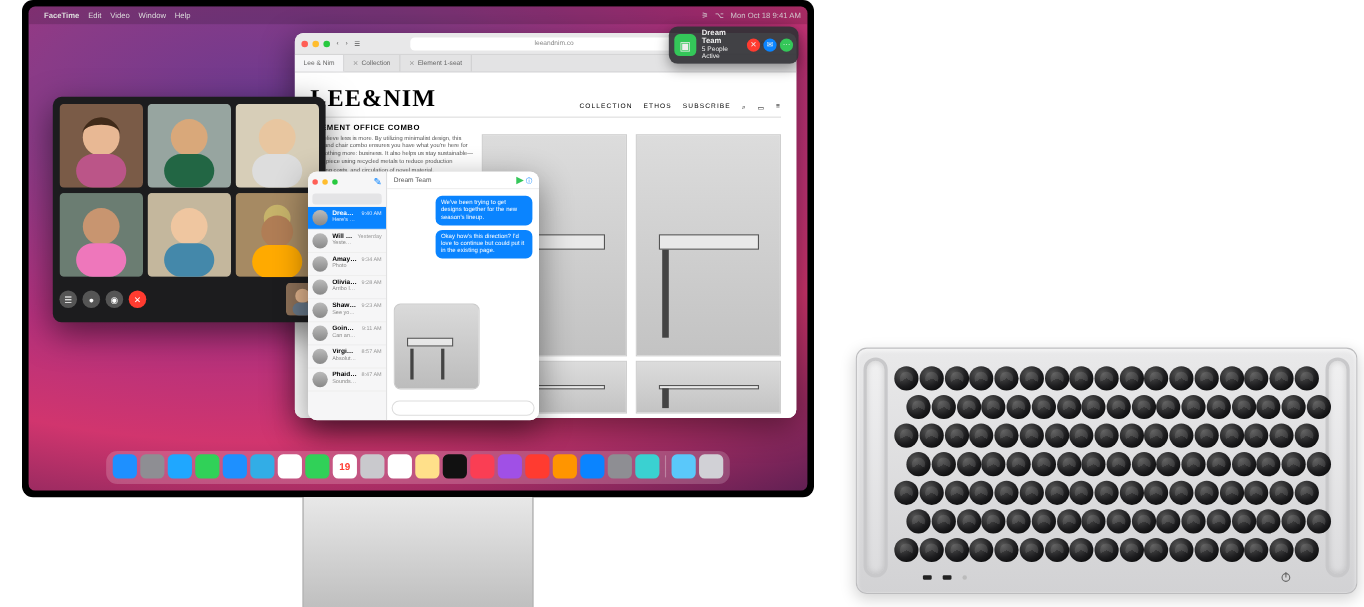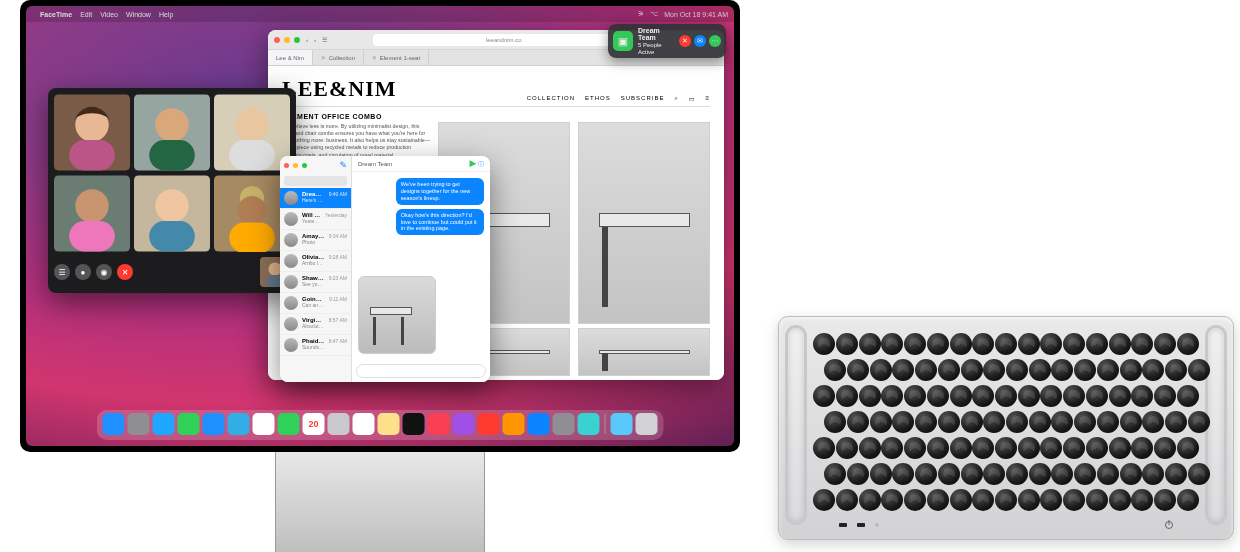--- a/index.html
+++ b/index.html
@@ -490,21 +490,21 @@
 
     <div class="dock" id="dock">
         <div class="dock-icon" style="background: rgb(30, 144, 255);"></div>
         <div class="dock-icon" style="background: rgb(142, 142, 147);"></div>
         <div class="dock-icon" style="background: rgb(31, 167, 255);"></div>
         <div class="dock-icon" style="background: rgb(48, 209, 88);"></div>
         <div class="dock-icon" style="background: rgb(30, 144, 255);"></div>
         <div class="dock-icon" style="background: rgb(50, 173, 230);"></div>
         <div class="dock-icon" style="background: rgb(255, 255, 255);"></div>
         <div class="dock-icon" style="background: rgb(48, 209, 88);"></div>
-        <div class="dock-icon" style="background: rgb(255, 255, 255); color: rgb(255, 59, 48); font-size: 9px; font-weight: 700;">20</div>
+        <div class="dock-icon" style="background: rgb(255, 255, 255); color: rgb(255, 59, 48); font-size: 9px; font-weight: 700;">19</div>
         <div class="dock-icon" style="background: rgb(201, 201, 205);"></div>
         <div class="dock-icon" style="background: rgb(255, 255, 255);"></div>
         <div class="dock-icon" style="background: rgb(255, 224, 138);"></div>
         <div class="dock-icon" style="background: rgb(17, 17, 17);"></div>
         <div class="dock-icon" style="background: rgb(250, 62, 84);"></div>
         <div class="dock-icon" style="background: rgb(160, 80, 230);"></div>
         <div class="dock-icon" style="background: rgb(255, 59, 48);"></div>
         <div class="dock-icon" style="background: rgb(255, 149, 0);"></div>
         <div class="dock-icon" style="background: rgb(10, 132, 255);"></div>
         <div class="dock-icon" style="background: rgb(142, 142, 147);"></div>

